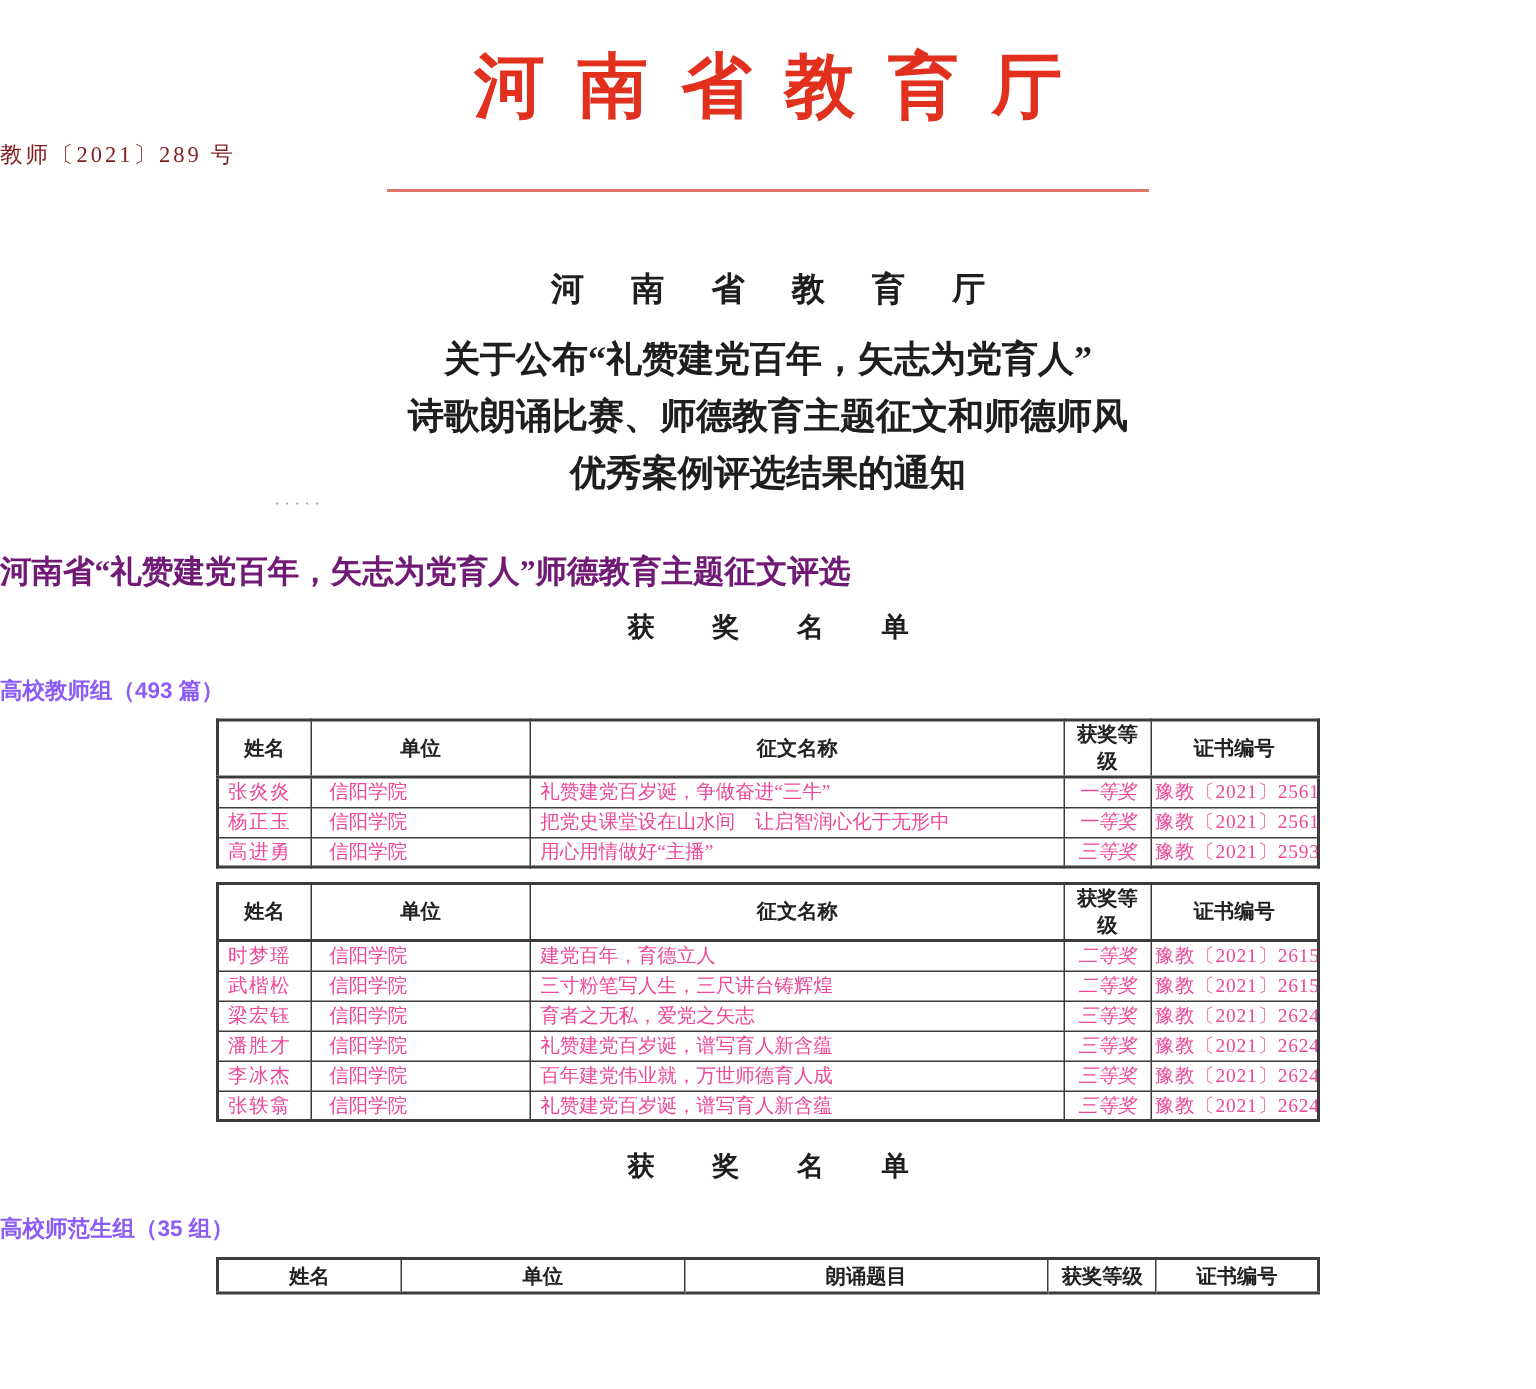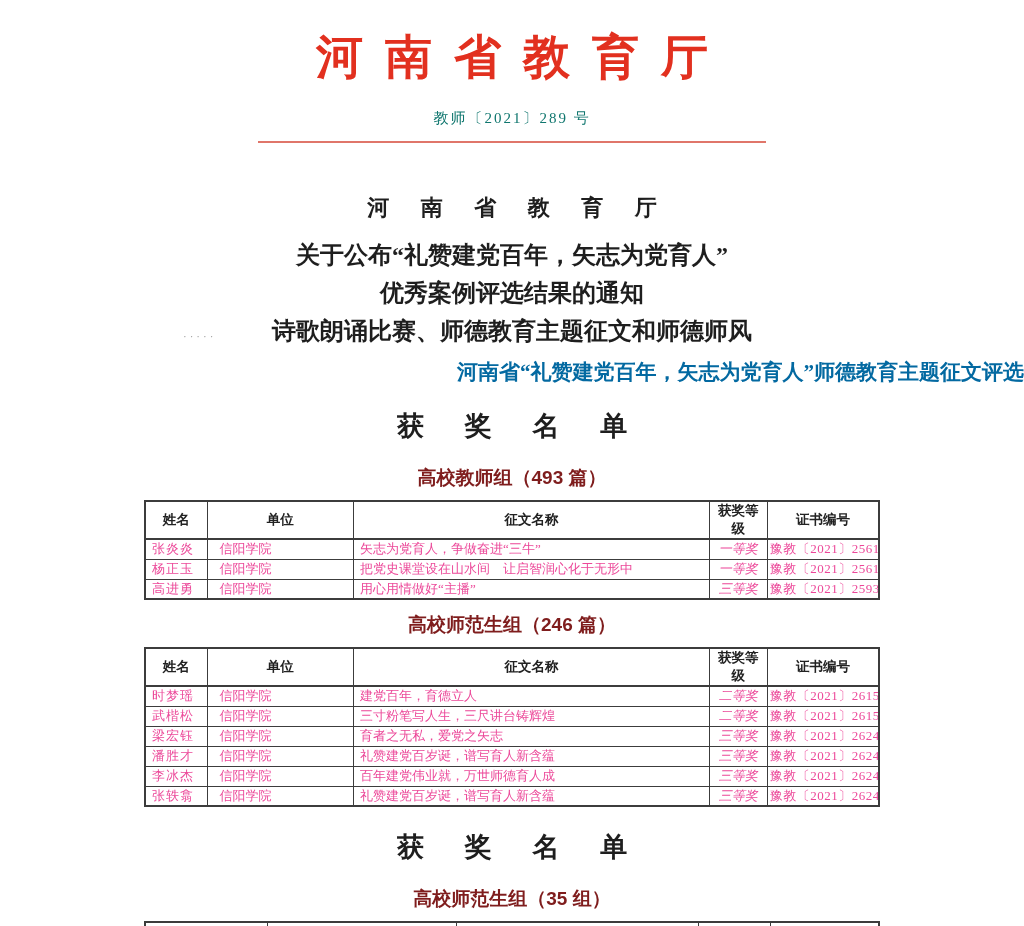--- a/index.html
+++ b/index.html
@@ -2,33 +2,33 @@
 <html><head>
 <meta charset="utf-8">
 <style>
   html,body{margin:0;padding:0;background:#fff;}
   body{width:1024px;height:926px;position:relative;overflow:hidden;
        font-family:"Liberation Serif","DejaVu Serif",serif;color:#2b2b2b;}
   .page{width:1024px;height:777px;position:relative;}
 
   .agency{margin:0;padding-top:26px;text-align:center;color:#e2301f;
           font-size:47px;font-weight:bold;letter-spacing:22px;text-indent:22px;}
-  .doc-no{margin-top:20px;text-align:center;font-size:15px;color:#0f766e;letter-spacing:2px;}
+  .doc-no{margin-top:5px;text-align:left;font-size:15px;color:#7f1d1d;letter-spacing:2px;}
   .red-line{width:508px;margin:13px auto 0 auto;border:none;border-top:2px solid #e0766a;}
 
   .notice-title{margin-top:50px;text-align:center;font-weight:bold;color:#1e1e1e;}
   .nt-line1{font-size:22px;letter-spacing:13px;text-indent:13px;margin-bottom:13px;}
   .nt-line{font-size:24px;line-height:38px;}
 
   .dots{position:absolute;left:183px;top:330px;color:#9a9a9a;font-size:11px;letter-spacing:3px;}
 
-  .section-title{margin-top:8px;text-align:right;font-size:21px;font-weight:bold;color:#0369a1;}
-  .award-list{margin-top:22px;text-align:center;font-size:27px;font-weight:bold;color:#1e1e1e;
+  .section-title{margin-top:32px;text-align:left;font-size:21px;font-weight:bold;color:#701a75;}
+  .award-list{margin-top:11px;text-align:center;font-size:18px;font-weight:bold;color:#1e1e1e;
               letter-spacing:17px;text-indent:17px;}
-  .group-label{margin-top:21px;text-align:center;font-size:19px;font-weight:bold;color:#7f1d1d;
+  .group-label{margin-top:21px;text-align:left;font-size:15px;font-weight:bold;color:#8b5cf6;
                font-family:"Liberation Sans","DejaVu Sans",sans-serif;}
   .group-label.tight{margin-top:12px;}
 
   table{width:736px;margin:9px auto 0 auto;border-collapse:collapse;table-layout:fixed;}
   table, th, td{border:1px solid #3c3c3c;}
   table{border-width:2px;}
   thead tr{height:23px;}
   tbody tr{height:20px;}
   th{font-family:"Liberation Sans","DejaVu Sans",sans-serif;font-size:13.5px;font-weight:bold;
      color:#222;text-align:center;padding:0 2px;border-bottom-width:2px;}
@@ -60,22 +60,22 @@
 
   <h1 class="agency">河南省教育厅</h1>
 
   <div class="doc-no">教师〔2021〕289 号</div>
 
   <hr class="red-line">
 
   <div class="notice-title">
     <div class="nt-line1">河 南 省 教 育 厅</div>
     <div class="nt-line">关于公布“礼赞建党百年，矢志为党育人”</div>
+    <div class="nt-line">诗歌朗诵比赛、师德教育主题征文和师德师风</div>
     <div class="nt-line">优秀案例评选结果的通知</div>
-    <div class="nt-line">诗歌朗诵比赛、师德教育主题征文和师德师风</div>
   </div>
 
   <div class="dots">·····</div>
 
   <div>
     <div class="section-title">河南省“礼赞建党百年，矢志为党育人”师德教育主题征文评选</div>
     <div class="award-list">获 奖 名 单</div>
 
     <div class="group-label">高校教师组（493 篇）</div>
     <table class="wide-table">
@@ -85,42 +85,41 @@
             <th>单位</th>
             <th>征文名称</th>
             <th>获奖等级</th>
             <th>证书编号</th>
           </tr>
         </thead>
         <tbody>
           <tr>
             <td class="col0">张炎炎</td>
             <td class="col1">信阳学院</td>
-            <td class="col2">矢志为党育人，争做奋进“三牛”</td>
+            <td class="col2">礼赞建党百岁诞，争做奋进“三牛”</td>
             <td class="col3">一等奖</td>
             <td class="col4">豫教〔2021〕25618</td>
           </tr>
           <tr>
             <td class="col0">杨正玉</td>
             <td class="col1">信阳学院</td>
             <td class="col2">把党史课堂设在山水间　让启智润心化于无形中</td>
             <td class="col3">一等奖</td>
             <td class="col4">豫教〔2021〕25619</td>
           </tr>
           <tr>
             <td class="col0">高进勇</td>
             <td class="col1">信阳学院</td>
             <td class="col2">用心用情做好“主播”</td>
             <td class="col3">三等奖</td>
             <td class="col4">豫教〔2021〕25933</td>
           </tr>
         </tbody>
       </table>
 
-    <div class="group-label tight">高校师范生组（246 篇）</div>
     <table class="wide-table">
         <thead>
           <tr>
             <th>姓名</th>
             <th>单位</th>
             <th>征文名称</th>
             <th>获奖等级</th>
             <th>证书编号</th>
           </tr>
         </thead>

